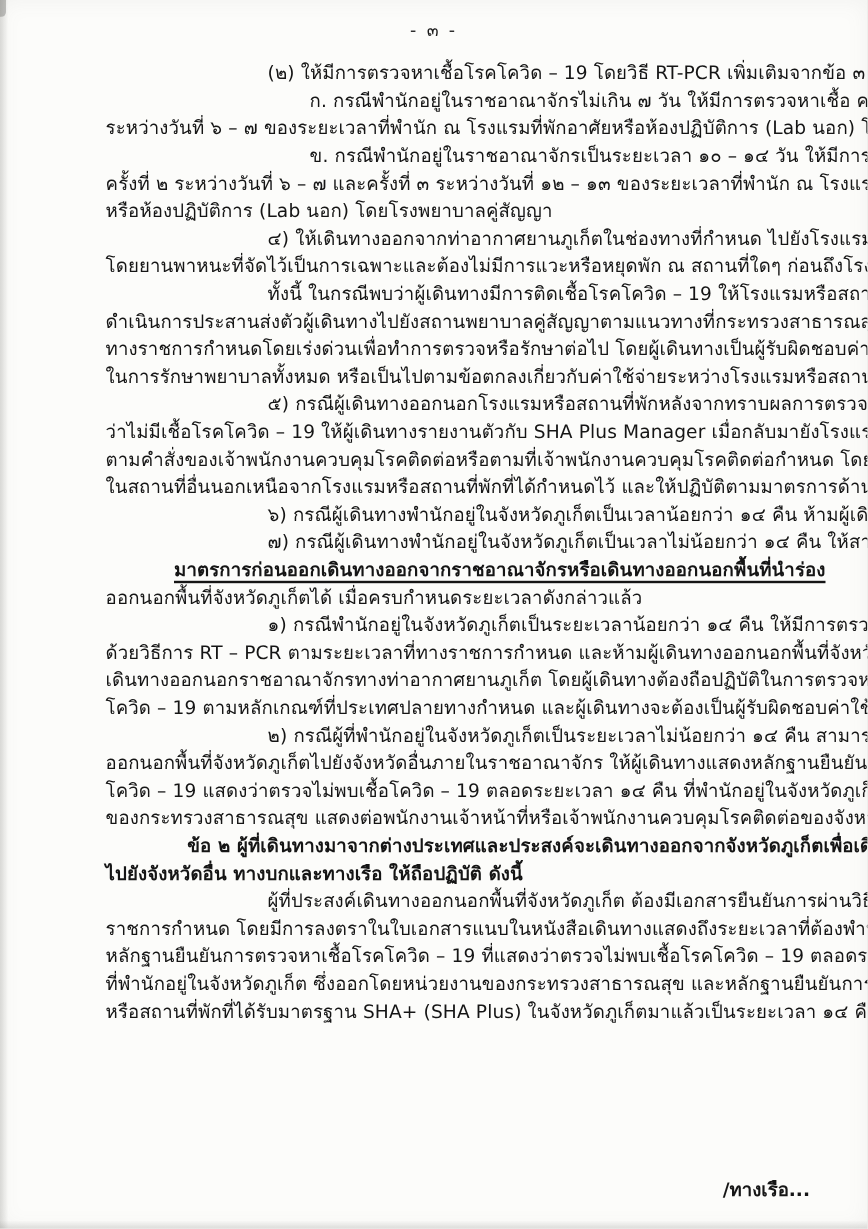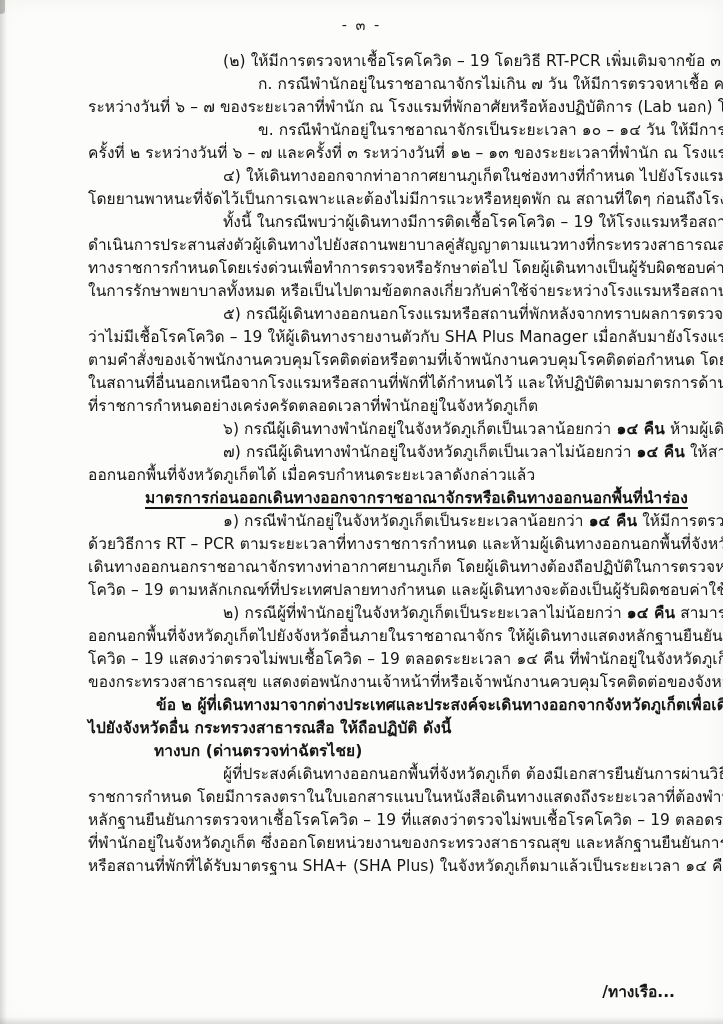--- a/index.html
+++ b/index.html
@@ -44,21 +44,21 @@
   .lv-subitem   { padding-left: 170px; }
   .lv-heading   { padding-left: 57px; }
   .lv-clause    { padding-left: 68px; }
   .lv-label     { padding-left: 66px; }
   .b { font-weight: bold; }
   .u {
     text-decoration: underline;
     text-decoration-thickness: 1.5px;
     text-underline-offset: 4px;
   }
-  .doc-line b { font-weight: bold; text-align: center; }
+  .doc-line b { font-weight: normal; text-align: center; }
   .footer-note {
     position: absolute;
     right: 48px;
     bottom: 20px;
     font-size: 15.5px;
     font-weight: bold;
     color: #161616;
     font-family: "DejaVu Sans", "Liberation Sans", sans-serif;
     margin-top: 12px;
   }
@@ -95,46 +95,45 @@
   <div class="edge-bottom"></div>
 
   <div class="page-number">- ๓ -</div>
 
   <div class="doc-body">
       <div class="doc-line lv-paragraph">(๒) ให้มีการตรวจหาเชื้อโรคโควิด – 19 โดยวิธี RT-PCR เพิ่มเติมจากข้อ ๓ (๑) ดังนี้</div>
       <div class="doc-line lv-subitem">ก. กรณีพำนักอยู่ในราชอาณาจักรไม่เกิน ๗ วัน ให้มีการตรวจหาเชื้อ ครั้งที่ ๒</div>
       <div class="doc-line lv-flush">ระหว่างวันที่ ๖ – ๗ ของระยะเวลาที่พำนัก ณ โรงแรมที่พักอาศัยหรือห้องปฏิบัติการ (Lab นอก) โดยโรงพยาบาลคู่สัญญา</div>
       <div class="doc-line lv-subitem">ข. กรณีพำนักอยู่ในราชอาณาจักรเป็นระยะเวลา ๑๐ – ๑๔ วัน ให้มีการตรวจหาเชื้อ</div>
       <div class="doc-line lv-flush">ครั้งที่ ๒ ระหว่างวันที่ ๖ – ๗ และครั้งที่ ๓ ระหว่างวันที่ ๑๒ – ๑๓ ของระยะเวลาที่พำนัก ณ โรงแรมที่พักอาศัย</div>
+      <div class="doc-line lv-flush">หรือห้องปฏิบัติการ (Lab นอก) โดยโรงพยาบาลคู่สัญญา</div>
       <div class="doc-line lv-paragraph">๔) ให้เดินทางออกจากท่าอากาศยานภูเก็ตในช่องทางที่กำหนด ไปยังโรงแรมหรือสถานที่พัก</div>
       <div class="doc-line lv-flush">โดยยานพาหนะที่จัดไว้เป็นการเฉพาะและต้องไม่มีการแวะหรือหยุดพัก ณ สถานที่ใดๆ ก่อนถึงโรงแรมหรือสถานที่พัก</div>
       <div class="doc-line lv-paragraph">ทั้งนี้ ในกรณีพบว่าผู้เดินทางมีการติดเชื้อโรคโควิด – 19 ให้โรงแรมหรือสถานที่พัก</div>
       <div class="doc-line lv-flush">ดำเนินการประสานส่งตัวผู้เดินทางไปยังสถานพยาบาลคู่สัญญาตามแนวทางที่กระทรวงสาธารณสุขหรือ</div>
       <div class="doc-line lv-flush">ทางราชการกำหนดโดยเร่งด่วนเพื่อทำการตรวจหรือรักษาต่อไป โดยผู้เดินทางเป็นผู้รับผิดชอบค่าใช้จ่าย</div>
       <div class="doc-line lv-flush">ในการรักษาพยาบาลทั้งหมด หรือเป็นไปตามข้อตกลงเกี่ยวกับค่าใช้จ่ายระหว่างโรงแรมหรือสถานที่พักกับผู้เดินทาง</div>
       <div class="doc-line lv-paragraph">๕) กรณีผู้เดินทางออกนอกโรงแรมหรือสถานที่พักหลังจากทราบผลการตรวจยืนยันแล้ว</div>
       <div class="doc-line lv-flush">ว่าไม่มีเชื้อโรคโควิด – 19 ให้ผู้เดินทางรายงานตัวกับ SHA Plus Manager เมื่อกลับมายังโรงแรมหรือสถานที่พักทุกวัน</div>
       <div class="doc-line lv-flush">ตามคำสั่งของเจ้าพนักงานควบคุมโรคติดต่อหรือตามที่เจ้าพนักงานควบคุมโรคติดต่อกำหนด โดยห้ามไปพำนักค้างคืน</div>
       <div class="doc-line lv-flush">ในสถานที่อื่นนอกเหนือจากโรงแรมหรือสถานที่พักที่ได้กำหนดไว้ และให้ปฏิบัติตามมาตรการด้านสาธารณสุข</div>
-      <div class="doc-line lv-flush">ที่ราชการกำหนดอย่างเคร่งครัดตลอดเวลาที่พำนักอยู่ในจังหวัดภูเก็ต</div>
       <div class="doc-line lv-paragraph">๖) กรณีผู้เดินทางพำนักอยู่ในจังหวัดภูเก็ตเป็นเวลาน้อยกว่า <b>๑๔ คืน</b> ห้ามผู้เดินทางออกนอก</div>
       <div class="doc-line lv-paragraph">๗) กรณีผู้เดินทางพำนักอยู่ในจังหวัดภูเก็ตเป็นเวลาไม่น้อยกว่า <b>๑๔ คืน</b> ให้สามารถเดินทาง</div>
+      <div class="doc-line lv-heading b u">มาตรการก่อนออกเดินทางออกจากราชอาณาจักรหรือเดินทางออกนอกพื้นที่นำร่อง</div>
       <div class="doc-line lv-flush">ออกนอกพื้นที่จังหวัดภูเก็ตได้ เมื่อครบกำหนดระยะเวลาดังกล่าวแล้ว</div>
-      <div class="doc-line lv-heading b u">มาตรการก่อนออกเดินทางออกจากราชอาณาจักรหรือเดินทางออกนอกพื้นที่นำร่อง</div>
       <div class="doc-line lv-paragraph">๑) กรณีพำนักอยู่ในจังหวัดภูเก็ตเป็นระยะเวลาน้อยกว่า <b>๑๔ คืน</b> ให้มีการตรวจหาเชื้อโควิด – 19</div>
       <div class="doc-line lv-flush">ด้วยวิธีการ RT – PCR ตามระยะเวลาที่ทางราชการกำหนด และห้ามผู้เดินทางออกนอกพื้นที่จังหวัดภูเก็ต ยกเว้น</div>
       <div class="doc-line lv-flush">เดินทางออกนอกราชอาณาจักรทางท่าอากาศยานภูเก็ต โดยผู้เดินทางต้องถือปฏิบัติในการตรวจหาเชื้อ</div>
       <div class="doc-line lv-flush">โควิด – 19 ตามหลักเกณฑ์ที่ประเทศปลายทางกำหนด และผู้เดินทางจะต้องเป็นผู้รับผิดชอบค่าใช้จ่าย</div>
       <div class="doc-line lv-paragraph">๒) กรณีผู้ที่พำนักอยู่ในจังหวัดภูเก็ตเป็นระยะเวลาไม่น้อยกว่า <b>๑๔ คืน</b> สามารถเดินทาง</div>
       <div class="doc-line lv-flush">ออกนอกพื้นที่จังหวัดภูเก็ตไปยังจังหวัดอื่นภายในราชอาณาจักร ให้ผู้เดินทางแสดงหลักฐานยืนยันการตรวจหาเชื้อ</div>
       <div class="doc-line lv-flush">โควิด – 19 แสดงว่าตรวจไม่พบเชื้อโควิด – 19 ตลอดระยะเวลา ๑๔ คืน ที่พำนักอยู่ในจังหวัดภูเก็ต ซึ่งออกโดยหน่วยงาน</div>
       <div class="doc-line lv-flush">ของกระทรวงสาธารณสุข แสดงต่อพนักงานเจ้าหน้าที่หรือเจ้าพนักงานควบคุมโรคติดต่อของจังหวัดต้นทางและจังหวัด</div>
       <div class="doc-line lv-clause b">ข้อ ๒ ผู้ที่เดินทางมาจากต่างประเทศและประสงค์จะเดินทางออกจากจังหวัดภูเก็ตเพื่อเดินทาง</div>
-      <div class="doc-line lv-flush b">ไปยังจังหวัดอื่น กระทรวงสาธารณสือ ให้ถือปฏิบัติ ดังนี้</div>
-      <div class="doc-line lv-label b">ทางบก (ด่านตรวจท่าฉัตรไชย)</div>
+      <div class="doc-line lv-flush b">ไปยังจังหวัดอื่น ทางบกและทางเรือ ให้ถือปฏิบัติ ดังนี้</div>
       <div class="doc-line lv-paragraph">ผู้ที่ประสงค์เดินทางออกนอกพื้นที่จังหวัดภูเก็ต ต้องมีเอกสารยืนยันการผ่านวิธีการที่ทาง</div>
       <div class="doc-line lv-flush">ราชการกำหนด โดยมีการลงตราในใบเอกสารแนบในหนังสือเดินทางแสดงถึงระยะเวลาที่ต้องพำนักในจังหวัดภูเก็ต</div>
       <div class="doc-line lv-flush">หลักฐานยืนยันการตรวจหาเชื้อโรคโควิด – 19 ที่แสดงว่าตรวจไม่พบเชื้อโรคโควิด – 19 ตลอดระยะเวลา ๑๔ คืน</div>
       <div class="doc-line lv-flush">ที่พำนักอยู่ในจังหวัดภูเก็ต ซึ่งออกโดยหน่วยงานของกระทรวงสาธารณสุข และหลักฐานยืนยันการเข้าพักในโรงแรม</div>
       <div class="doc-line lv-flush">หรือสถานที่พักที่ได้รับมาตรฐาน SHA+ (SHA Plus) ในจังหวัดภูเก็ตมาแล้วเป็นระยะเวลา ๑๔ คืน</div>
     </div>
 
   <div class="footer-note">/ทางเรือ...</div>
 </div>
 

